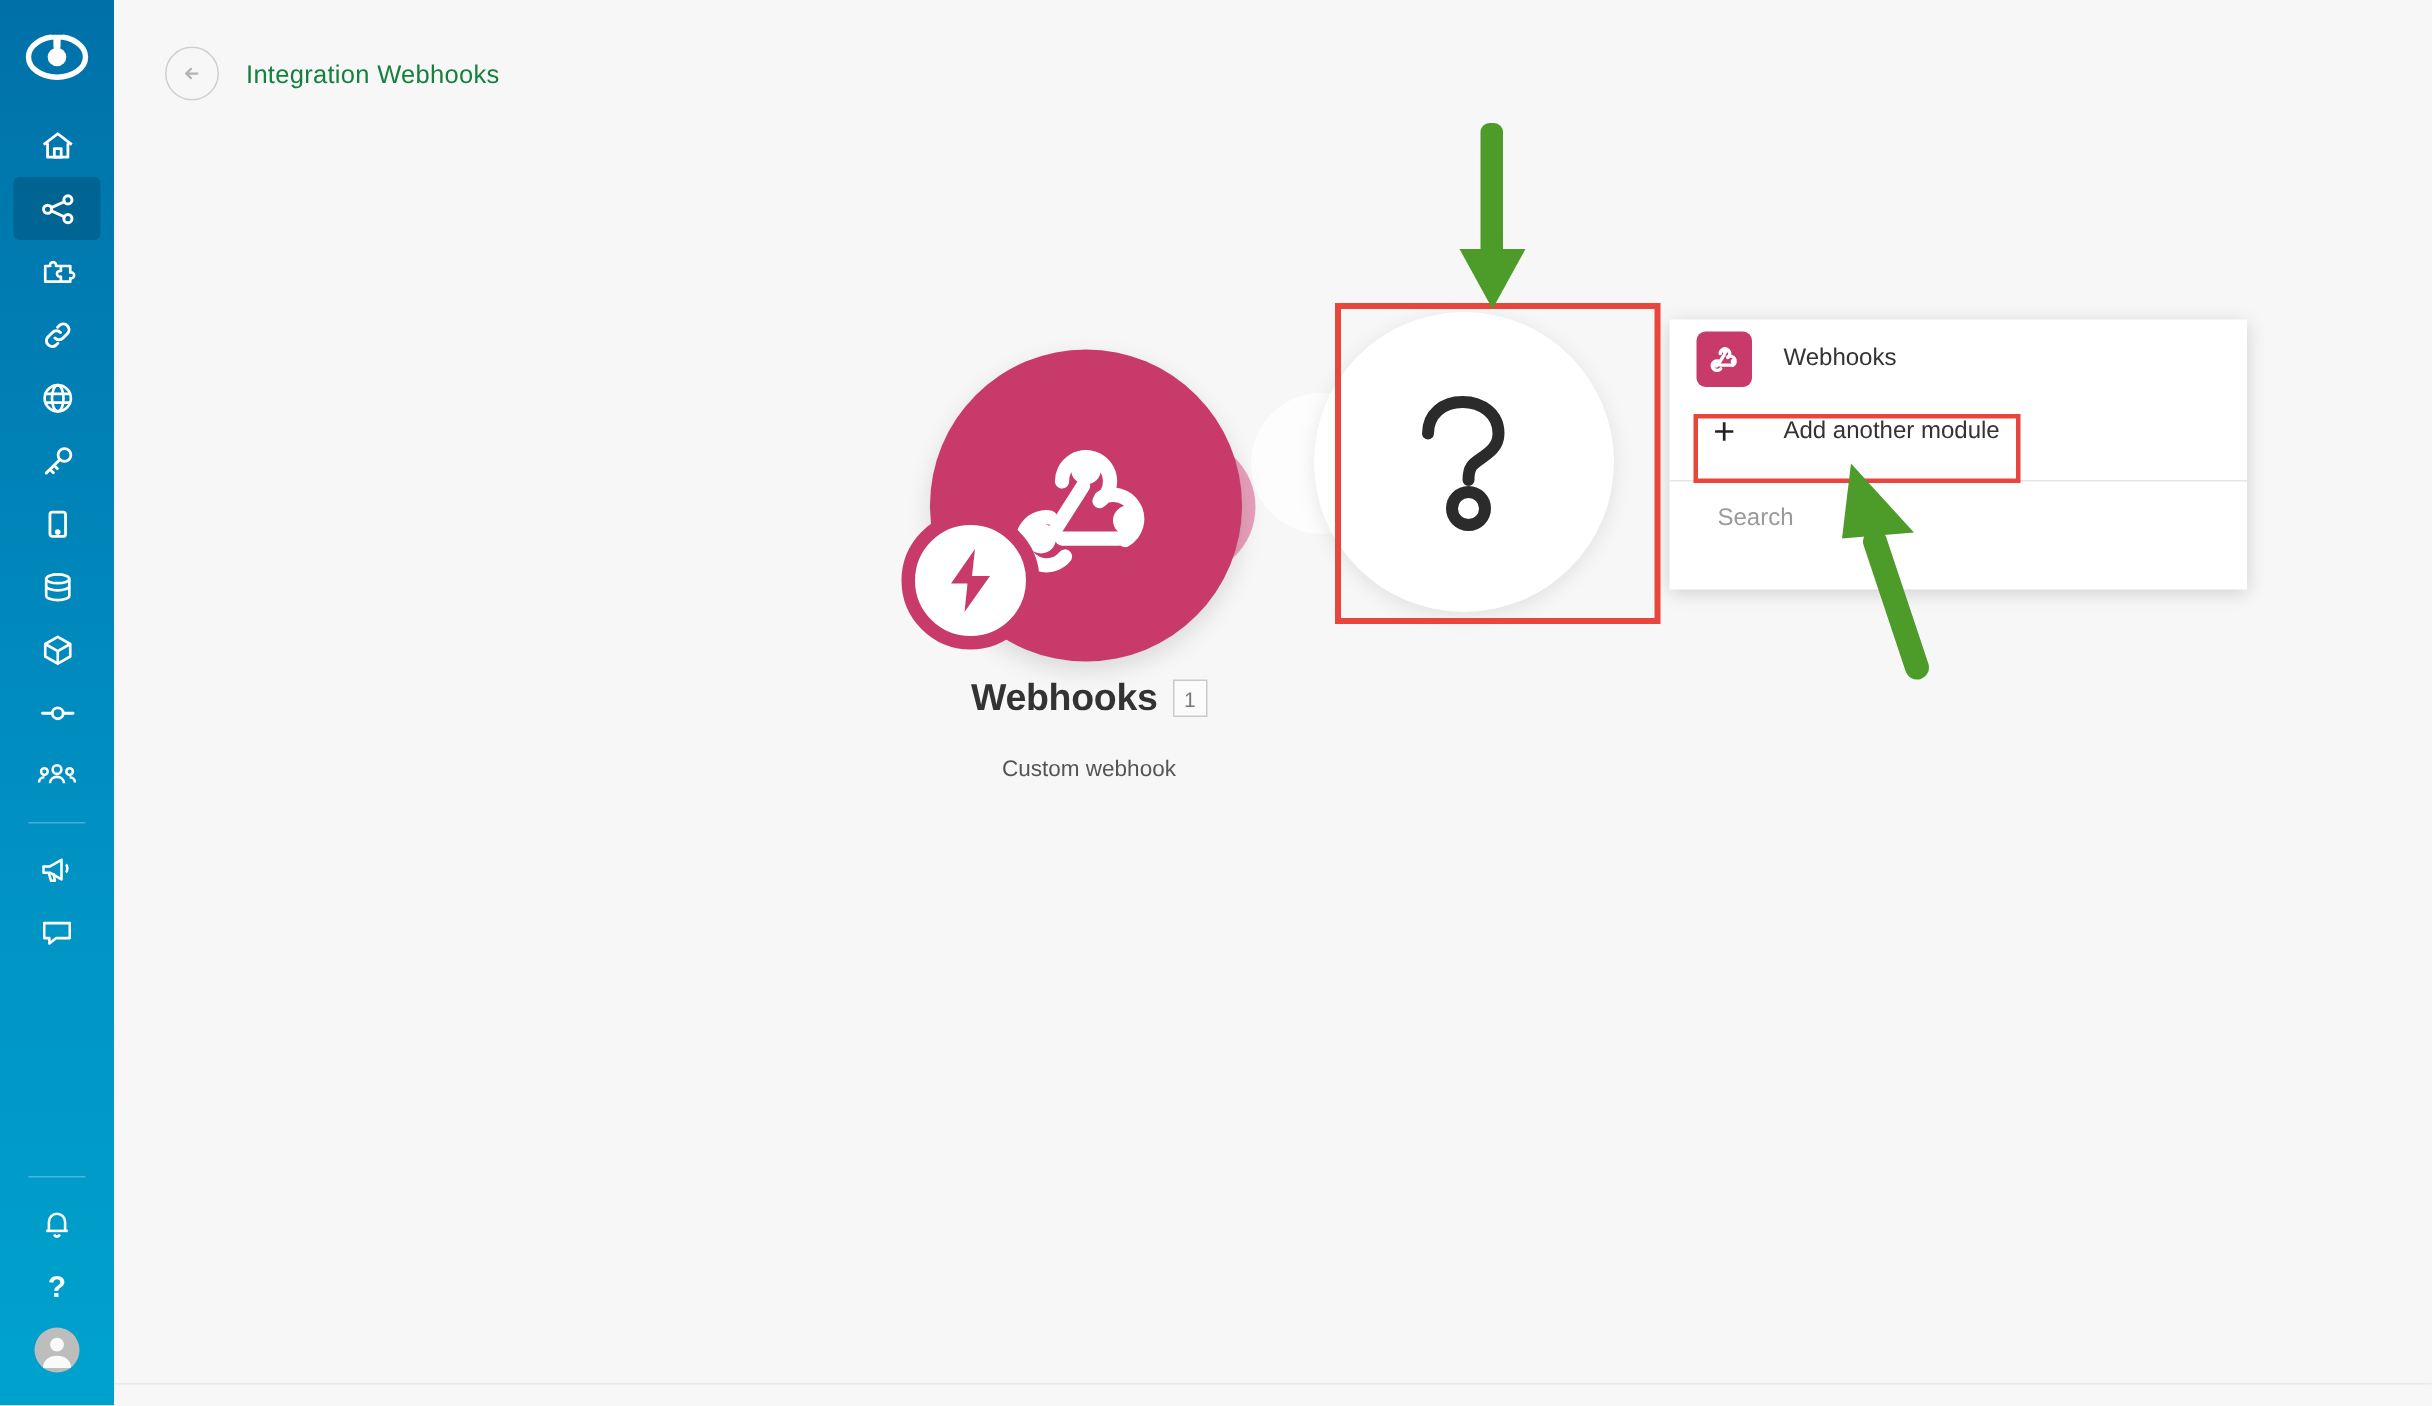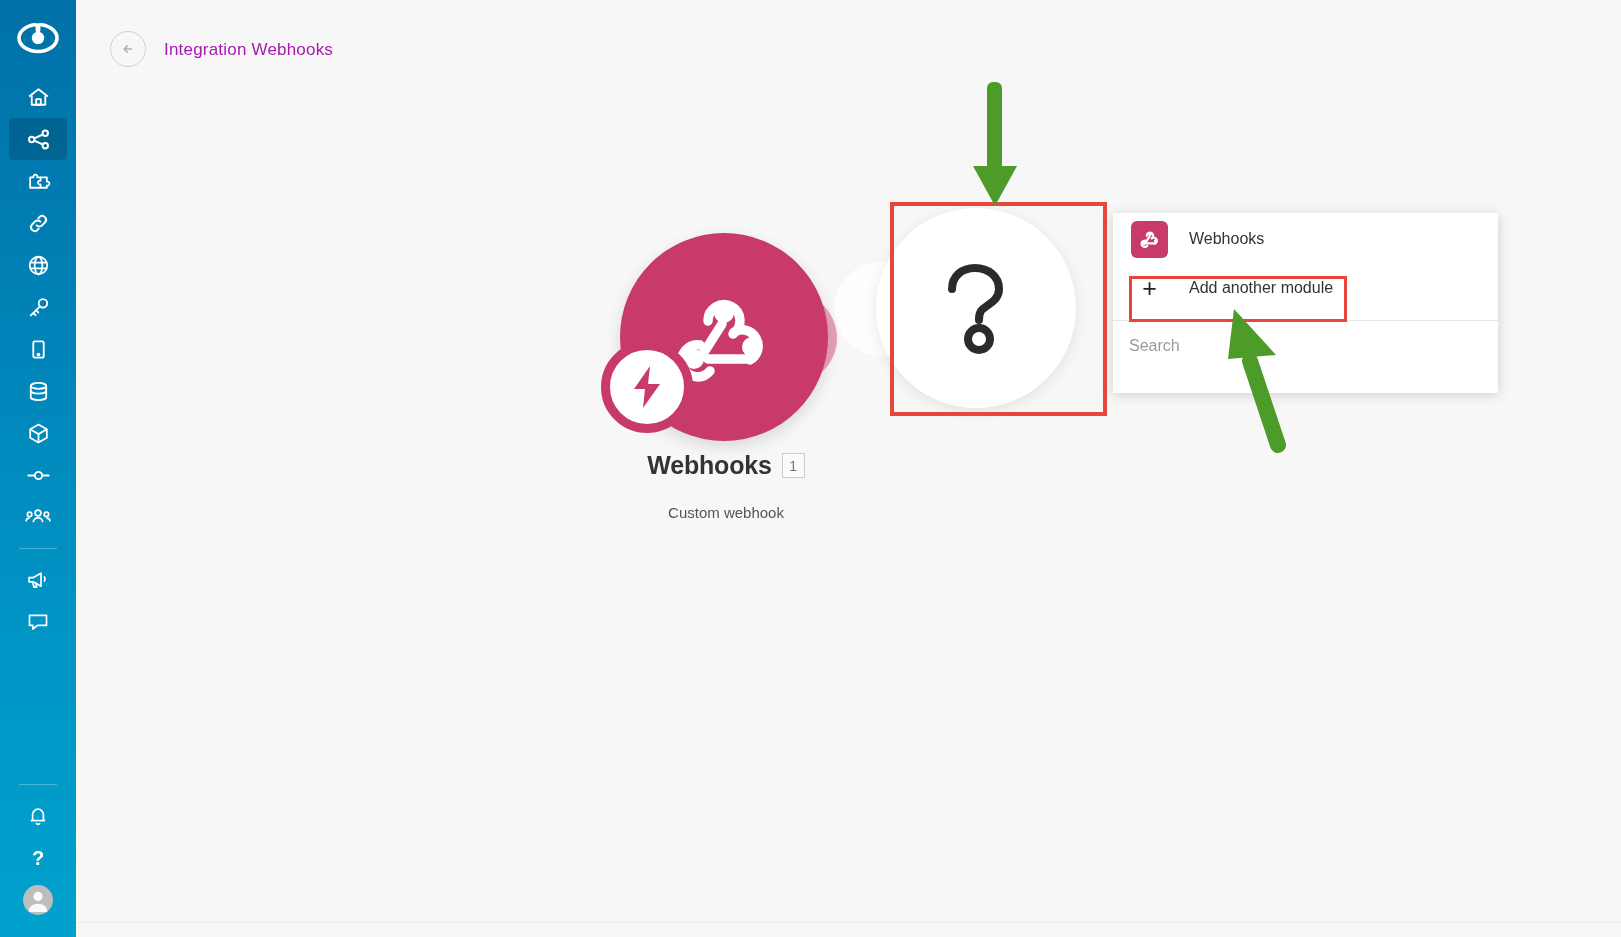--- a/index.html
+++ b/index.html
@@ -34,21 +34,21 @@
 
   
   #header { position: absolute; left: 76px; top: 0; right: 0; height: 108px; }
   #back-btn {
     position: absolute; left: 34px; top: 31px; width: 36px; height: 36px;
     border-radius: 50%; border: 1.6px solid #cfcfcf; background: transparent;
     display: flex; align-items: center; justify-content: center; cursor: pointer;
   }
   #page-title {
     position: absolute; left: 88px; top: 40px;
-    font-size: 17px; color: #a21caf; letter-spacing: .2px; font-weight: 400;
+    font-size: 17px; color: #15803d; letter-spacing: .2px; font-weight: 400;
   }
 
   
   #canvas { position: absolute; left: 76px; top: 108px; right: 0; bottom: 180px; }
 
   
   #wh-node { position: absolute; left: 525px; top: 105px; width: 250px; height: 300px; }
   .wh-bulb {
     position: absolute; left: 180px; top: 79px; width: 56px; height: 92px;
     background: #e8a0bb; border-radius: 0 56px 56px 0; z-index: 0;
@@ -113,21 +113,21 @@
     width: 37px; margin-right: 21px; text-align: center;
     font-size: 25px; color: #222; font-weight: 400; line-height: 1;
   }
   #dd-add-row { height: 46px; }
   #red-box-add {
     position: absolute; left: 1053px; top: 168px; width: 218px; height: 46px;
     border: 3px solid #e8453c; z-index: 9; pointer-events: none;
   }
   .dd-divider { height: 1px; background: #e6e6e6; margin: 9px 0 0 0; }
   .dd-search {
-    padding: 0 16px; height: 50px; display: flex; align-items: center;
+    padding: 0 32px; height: 50px; display: flex; align-items: center;
     font-size: 16px; color: #9a9a9a;
   }
 
   
   .arrow { position: absolute; z-index: 12; pointer-events: none; }
   #arrow-down { left: 889px; top: -30px; }
   #arrow-up   { left: 1140px; top: 195px; }
 
   
   #bottom { position: absolute; left: 76px; bottom: 0; right: 0; height: 200px; }

